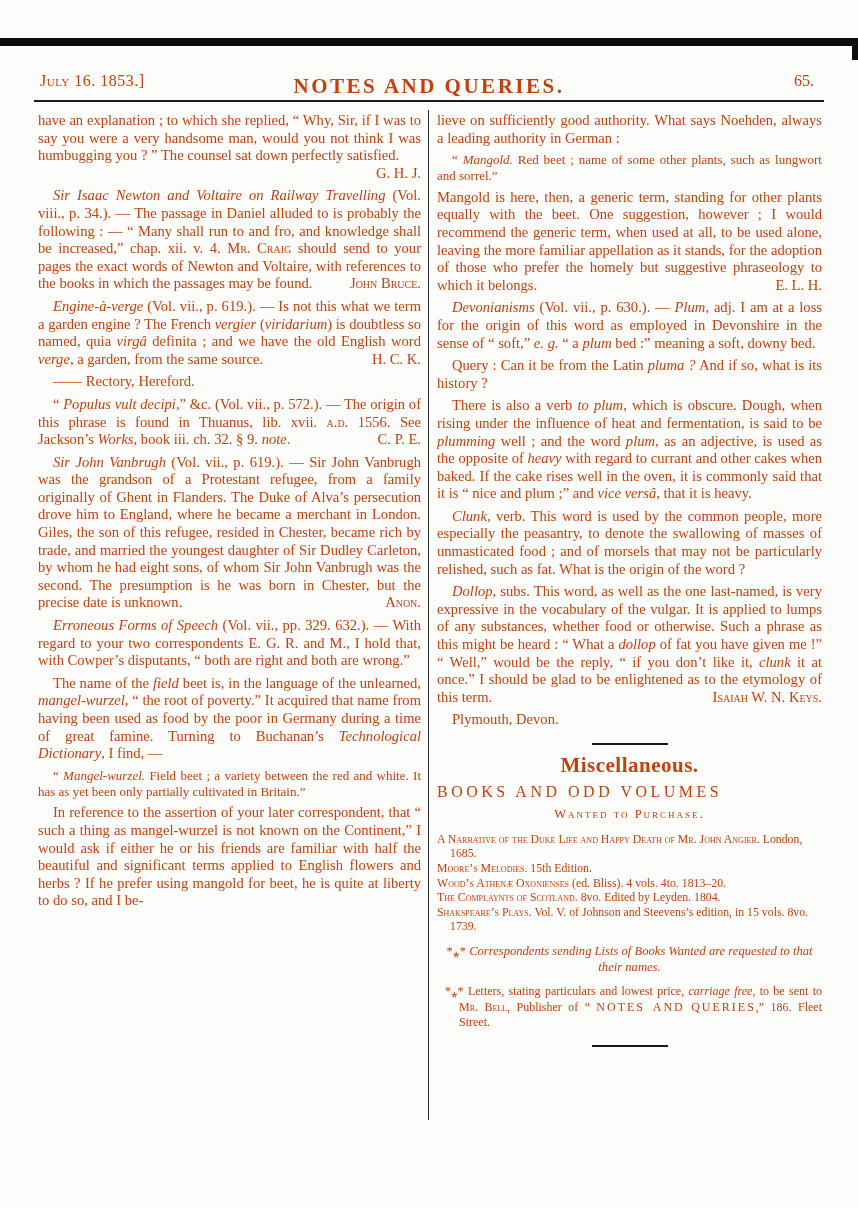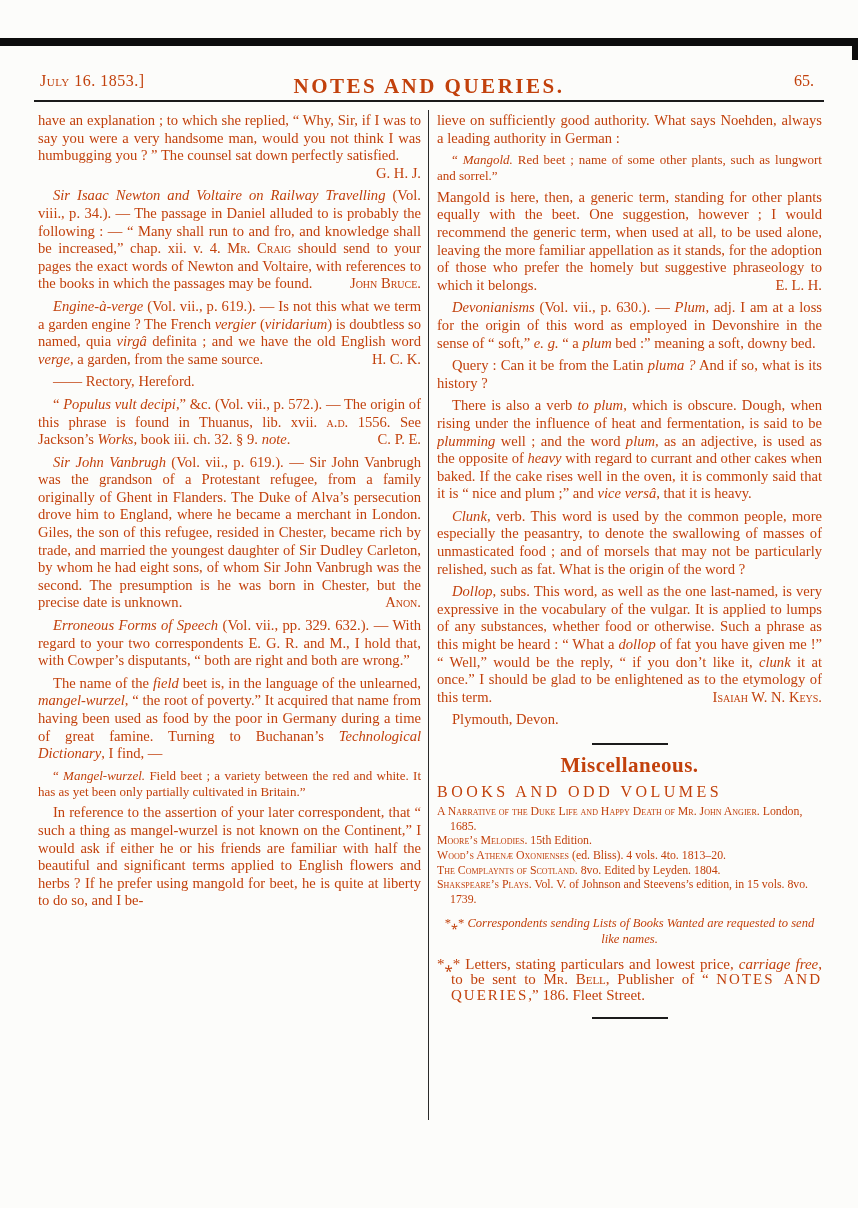--- a/index.html
+++ b/index.html
@@ -30,21 +30,21 @@
   .line { text-align:left; }
   .s-i { font-style:italic; }
   .s-sc { font-variant:small-caps; }
   .s-sp { letter-spacing:2px; }
   .sig { float:right; }
   .rule-small { width:76px; border-top:2px solid #1b1b1b; margin:14px auto 12px auto; }
   .bl-heading { text-align:center; font-weight:bold; font-size:21px; margin:4px 0 6px 0; text-indent:0; letter-spacing:0.5px; }
   .caps-heading { font-size:16px; letter-spacing:3.5px; margin:8px 0 4px 0; text-indent:0; }
   .sub-heading { text-align:center; font-size:12.5px; letter-spacing:2px; margin:6px 0 8px 0; text-indent:0; }
   .book { font-size:11.8px; line-height:14.6px; text-align:left; text-indent:-13px; padding-left:13px; margin:0; }
-  .note { font-size:15px; line-height:15.6px; margin-top:9px; text-indent:-14px; padding-left:14px; }
+  .note { font-size:12px; line-height:15.6px; margin-top:9px; text-indent:-14px; padding-left:14px;margin-left:8px; }
   .note-center { font-size:12.6px; line-height:15.6px; margin-top:10px; text-align:center; text-indent:0; }
 </style>
 </head>
 <body>
 
 <div class="page">
   <div class="top-bar"></div>
   <div class="top-bar-notch"></div>
 
   <div class="header-row">
@@ -74,23 +74,24 @@
         <p class="blk para"><span>Mangold is here, then, a generic term, standing for other plants equally with the beet.  One suggestion, however ; I would recommend the generic term, when used at all, to be used alone, leaving the more familiar appellation as it stands, for the adoption of those who prefer the homely but suggestive phraseology to which it belongs.</span><span class="sig">E. L. H.</span></p>
         <p class="blk para ind"><span class="s-i">Devonianisms</span><span> (Vol. vii., p. 630.). — </span><span class="s-i">Plum</span><span>, adj. I am at a loss for the origin of this word as employed in Devonshire in the sense of “ soft,” </span><span class="s-i">e. g.</span><span> “ a </span><span class="s-i">plum</span><span> bed :” meaning a soft, downy bed.</span></p>
         <p class="blk para ind"><span>Query : Can it be from the Latin </span><span class="s-i">pluma ?</span><span>  And if so, what is its history ?</span></p>
         <p class="blk para ind"><span>There is also a verb </span><span class="s-i">to plum</span><span>, which is obscure. Dough, when rising under the influence of heat and fermentation, is said to be </span><span class="s-i">plumming</span><span> well ; and the word </span><span class="s-i">plum</span><span>, as an adjective, is used as the opposite of </span><span class="s-i">heavy</span><span> with regard to currant and other cakes when baked.  If the cake rises well in the oven, it is commonly said that it is “ nice and plum ;” and </span><span class="s-i">vice versâ</span><span>, that it is heavy.</span></p>
         <p class="blk para ind"><span class="s-i">Clunk</span><span>, verb.  This word is used by the common people, more especially the peasantry, to denote the swallowing of masses of unmasticated food ; and of morsels that may not be particularly relished, such as fat.  What is the origin of the word ?</span></p>
         <p class="blk para ind"><span class="s-i">Dollop</span><span>, subs.  This word, as well as the one last-named, is very expressive in the vocabulary of the vulgar.  It is applied to lumps of any substances, whether food or otherwise.  Such a phrase as this might be heard : “ What a </span><span class="s-i">dollop</span><span> of fat you have given me !”  “ Well,” would be the reply, “ if you don’t like it, </span><span class="s-i">clunk</span><span> it at once.”  I should be glad to be enlightened as to the etymology of this term.</span><span class="sig s-sc">Isaiah W. N. Keys.</span></p>
         <p class="blk line ind"><span>Plymouth, Devon.</span></p>
         <div class="rule-small"></div>
         <p class="blk bl-heading"><span>Miscellaneous.</span></p>
         <p class="blk caps-heading"><span>BOOKS AND ODD VOLUMES</span></p>
+        <p class="blk sub-heading"><span class="s-sc">Wanted to Purchase.</span></p>
         <p class="blk book"><span class="s-sc">A Narrative of the Duke Life and Happy Death of Mr. John Angier.</span><span>  London, 1685.</span></p>
         <p class="blk book"><span class="s-sc">Moore’s Melodies.</span><span>  15th Edition.</span></p>
         <p class="blk book"><span class="s-sc">Wood’s Athenæ Oxonienses</span><span> (ed. Bliss).  4 vols. 4to.  1813–20.</span></p>
         <p class="blk book"><span class="s-sc">The Complaynts of Scotland.</span><span> 8vo.  Edited by Leyden.  1804.</span></p>
         <p class="blk book"><span class="s-sc">Shakspeare’s Plays.</span><span>  Vol. V. of Johnson and Steevens’s edition, in 15 vols. 8vo.  1739.</span></p>
-        <p class="blk note-center"><span>*⁎* </span><span class="s-i">Correspondents sending Lists of Books Wanted are requested to send like names.</span></p>
+        <p class="blk note-center"><span>*⁎* </span><span class="s-i">Correspondents sending Lists of Books Wanted are requested to that their names.</span></p>
         <p class="blk note"><span>*⁎* Letters, stating particulars and lowest price, </span><span class="s-i">carriage free</span><span>, to be sent to </span><span class="s-sc">Mr. Bell</span><span>, Publisher of “ </span><span class="s-sp">NOTES AND</span><span> </span><span class="s-sp">QUERIES</span><span>,” 186. Fleet Street.</span></p>
         <div class="rule-small"></div>
       </div>
   </div>
 </div>
 
 </body></html>

